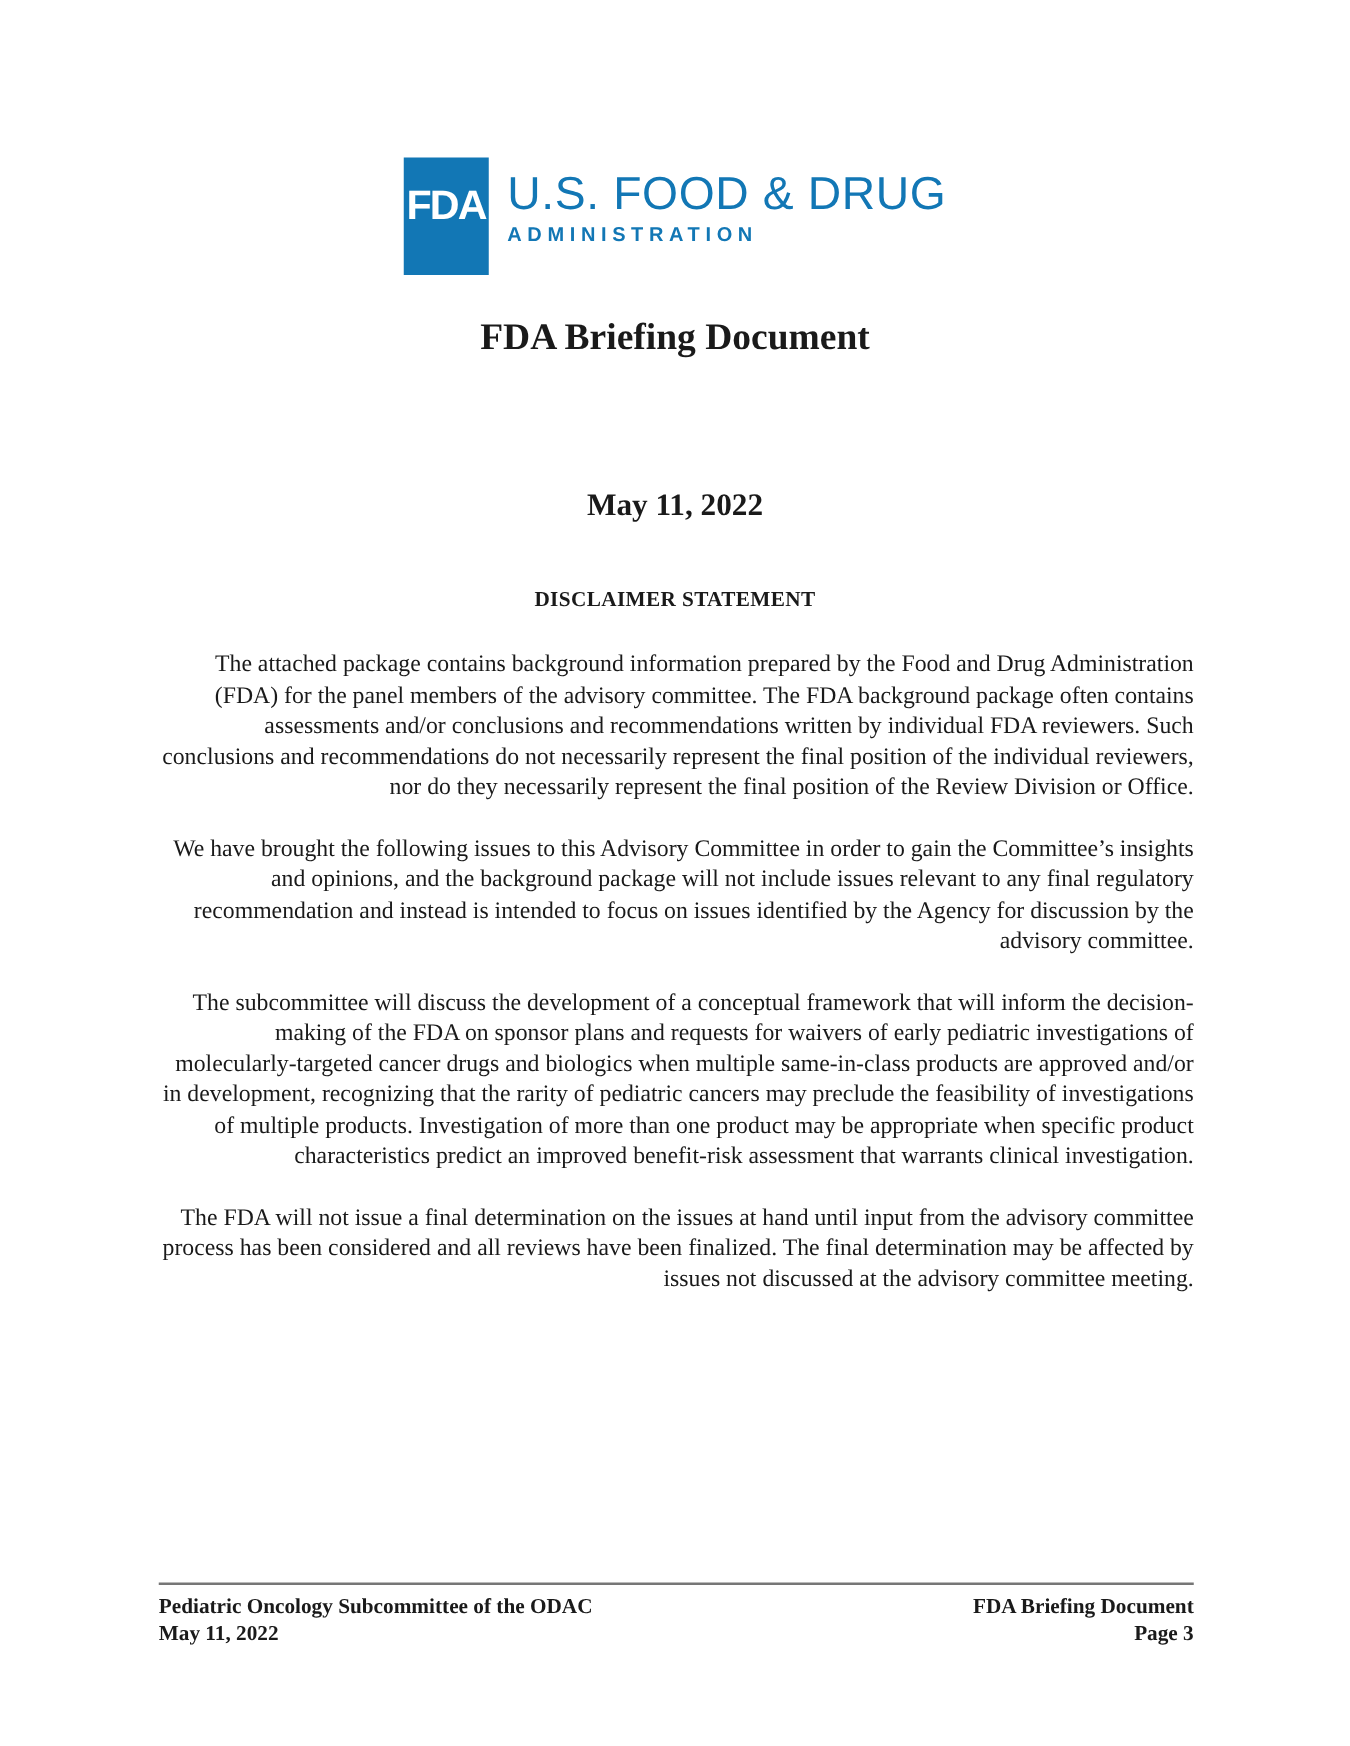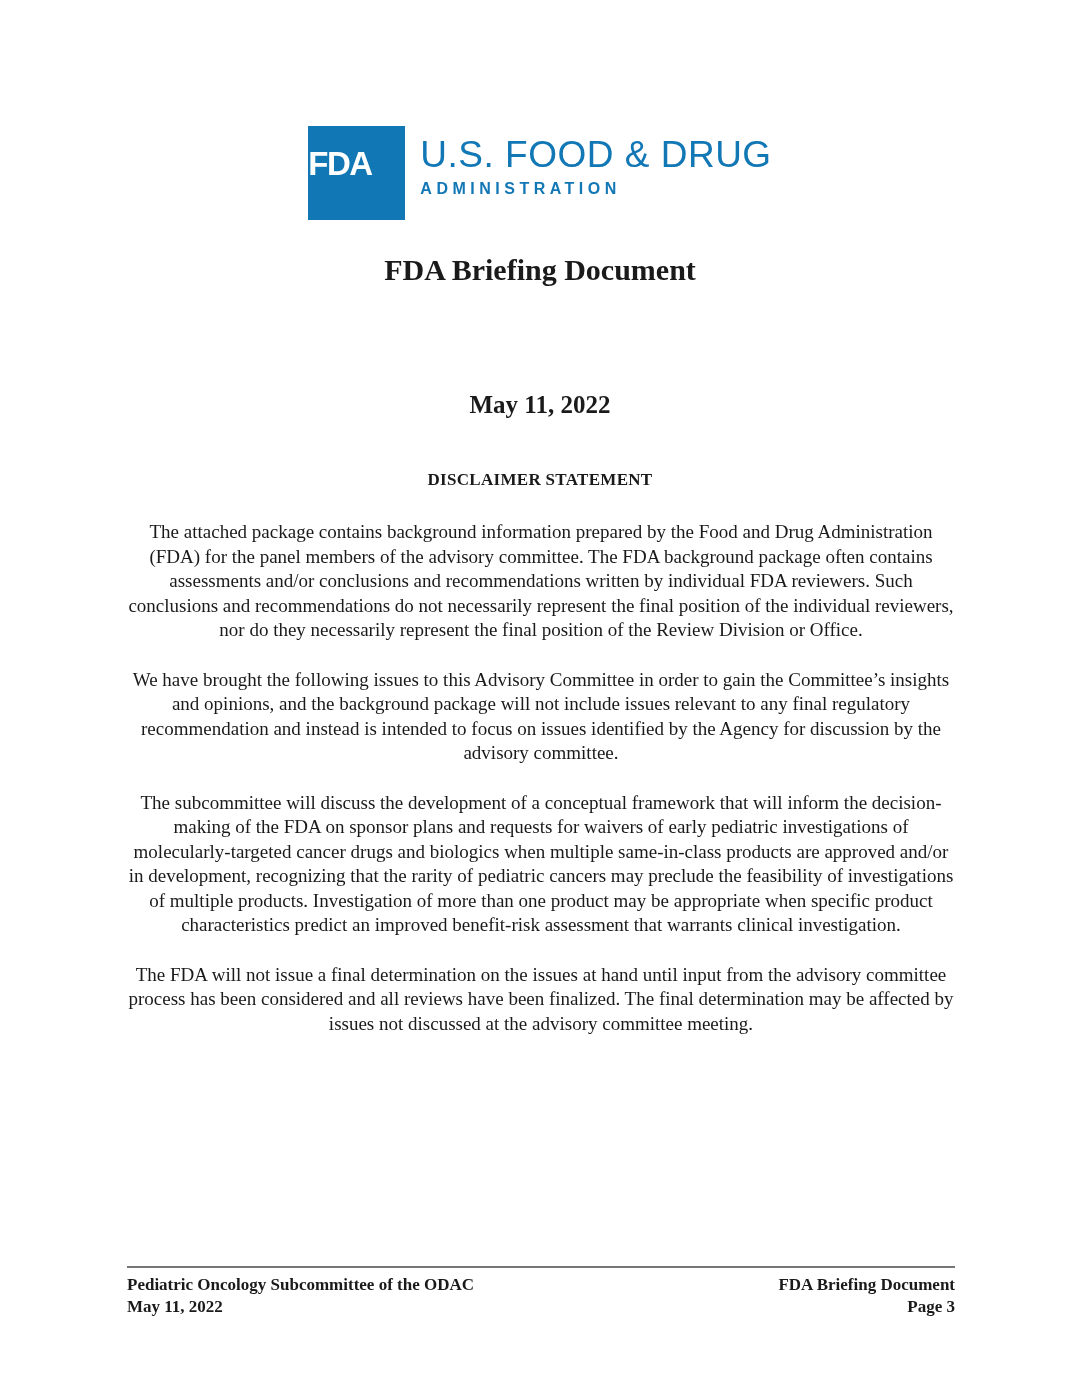--- a/index.html
+++ b/index.html
@@ -17,26 +17,27 @@
 
   
   .logo-row {
     display: flex;
     justify-content: center;
     align-items: flex-start;
     gap: 15px;
     padding-top: 126px;
   }
   .logo-mark {
-    width: 97px;
+    width: 68px;
     height: 94px;
     background: var(--brand, #1277b5);
     color: #ffffff;
     display: flex;
     align-items: center;
+    justify-content: center;
     padding-bottom: 18px;
     box-sizing: border-box;
     font-family: "Liberation Sans", sans-serif;
     font-weight: 700;
     font-size: 33px;
     letter-spacing: -1.5px;
   }
   .logo-text {
     padding-top: 10px;
     font-family: "Liberation Sans", sans-serif;
@@ -87,21 +88,21 @@
     font-weight: 700;
     letter-spacing: 0.3px;
   }
 
   
   .body-text { padding: 0 125px 0 127px; }
   .body-text p {
     margin: 25px 0 0 0;
     font-size: 19px;
     line-height: 24.5px;
-    text-align: center;
+    text-align: right;
   }
   .body-text p.first { margin-top: 27px; }
 
   
   .page-footer {
     position: absolute;
     left: 127px;
     right: 125px;
     top: 1266px;
     border-top: 2px solid #767676;

